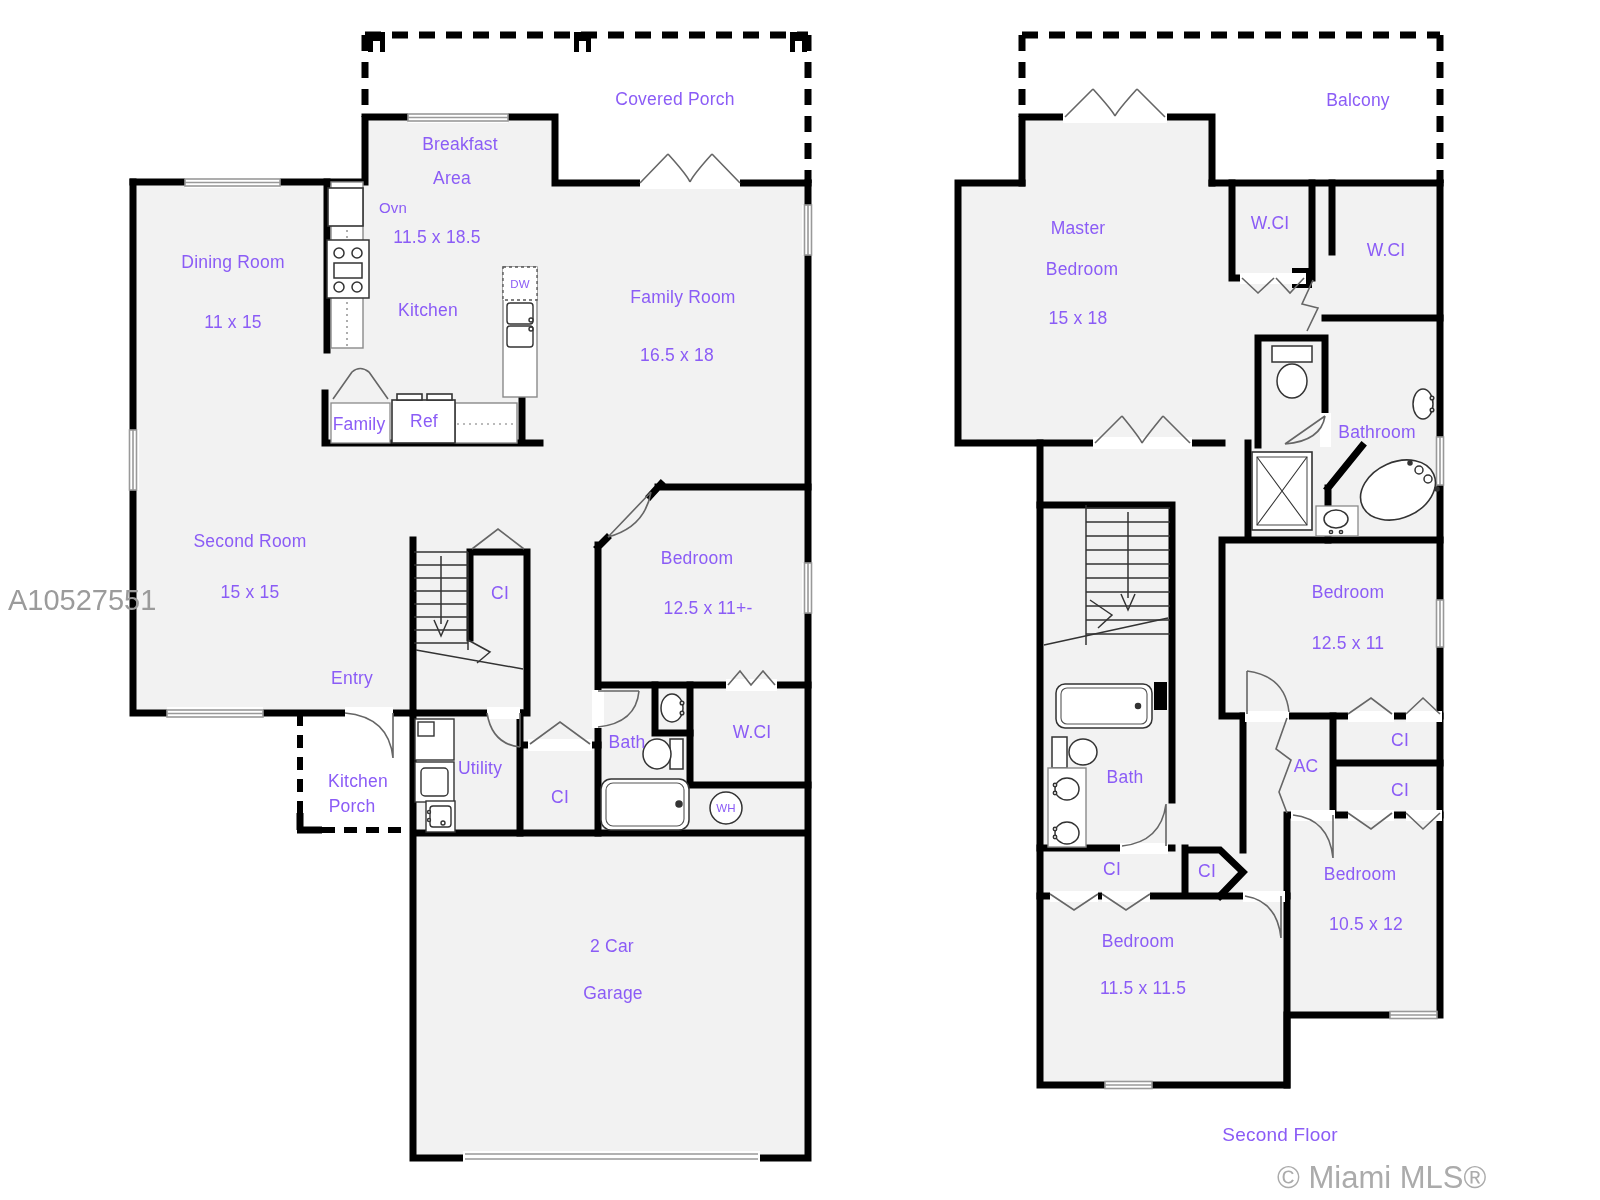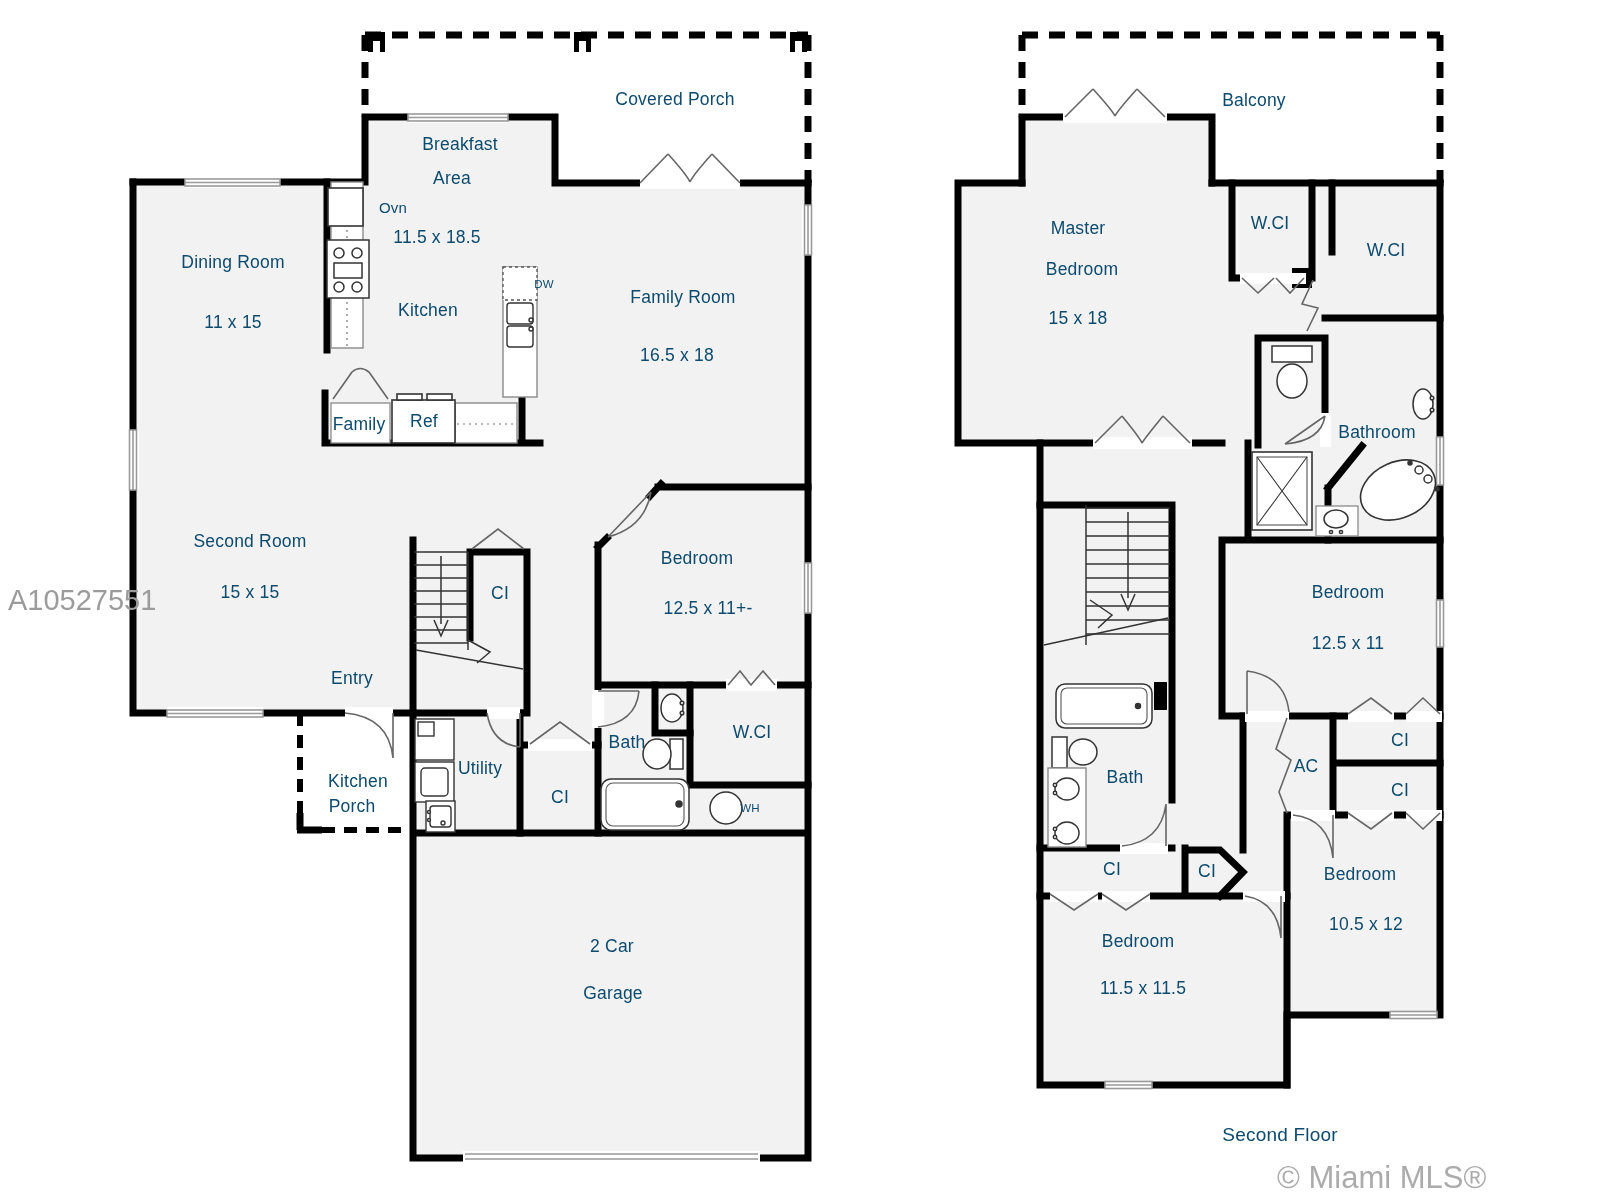--- a/index.html
+++ b/index.html
@@ -1,22 +1,22 @@
 <!DOCTYPE html>
 <html><head>
 <meta charset="utf-8">
 <style>
   html,body{margin:0;padding:0;background:#fff;}
   #stage{position:relative;width:1600px;height:1200px;background:#ffffff;overflow:hidden;
          font-family:"Liberation Sans", sans-serif;}
   #plan-svg{position:absolute;left:0;top:0;}
-  .lbl{position:absolute;transform:translate(-50%,-50%);font-size:17.5px;color:#0c4a6e;
+  .lbl{position:absolute;transform:translate(-50%,-50%);font-size:17.5px;color:#8b5cf6;
        white-space:nowrap;letter-spacing:.2px;}
   .sm{font-size:15px;margin-left:48px;}
-  .xs{font-size:11.5px;margin-left:24px;}
+  .xs{font-size:11.5px;}
   .wm{position:absolute;transform:none;color:#9b9b9b;}
   .caption{font-size:19px;}
 </style>
 </head>
 <body>
 
 <div id="stage">
 
 <svg id="plan-svg" width="1600" height="1200" viewBox="0 0 1600 1200">
 
@@ -314,21 +314,21 @@
 <div class="lbl" style="left:560px;top:797px">CI</div>
 <div class="lbl" style="left:358px;top:781px">Kitchen</div>
 <div class="lbl" style="left:352px;top:806px">Porch</div>
 <div class="lbl" style="left:612px;top:946px">2 Car</div>
 <div class="lbl" style="left:613px;top:993px">Garage</div>
 <div class="lbl sm" style="left:345px;top:207px">Ovn</div>
 <div class="lbl xs" style="left:520px;top:284px">DW</div>
 <div class="lbl" style="left:424px;top:421px">Ref</div>
 <div class="lbl" style="left:359px;top:424px">Family</div>
 
-<div class="lbl" style="left:1254px;top:100px">Balcony</div>
+<div class="lbl" style="left:1358px;top:100px">Balcony</div>
 <div class="lbl" style="left:1078px;top:228px">Master</div>
 <div class="lbl" style="left:1082px;top:269px">Bedroom</div>
 <div class="lbl" style="left:1078px;top:318px">15 x 18</div>
 <div class="lbl" style="left:1270px;top:223px">W.CI</div>
 <div class="lbl" style="left:1386px;top:250px">W.CI</div>
 <div class="lbl" style="left:1377px;top:432px">Bathroom</div>
 <div class="lbl" style="left:1348px;top:592px">Bedroom</div>
 <div class="lbl" style="left:1348px;top:643px">12.5 x 11</div>
 <div class="lbl" style="left:1306px;top:766px">AC</div>
 <div class="lbl" style="left:1400px;top:740px">CI</div>

